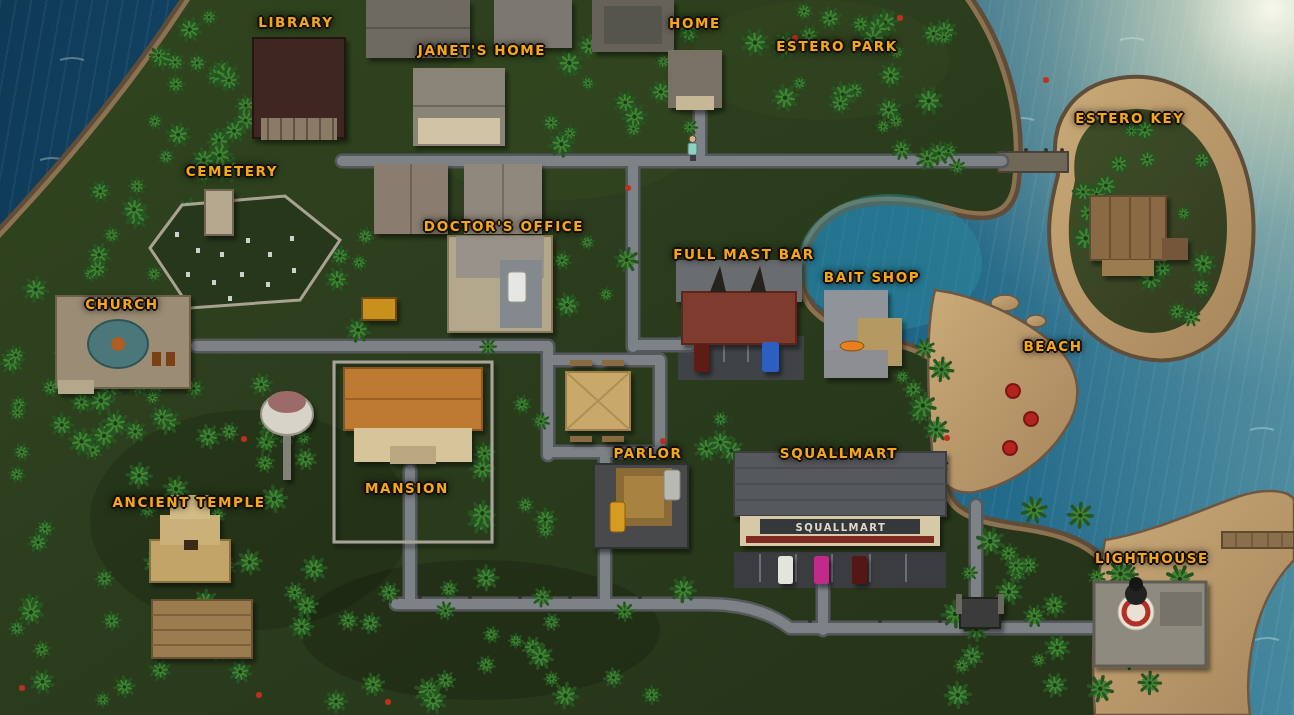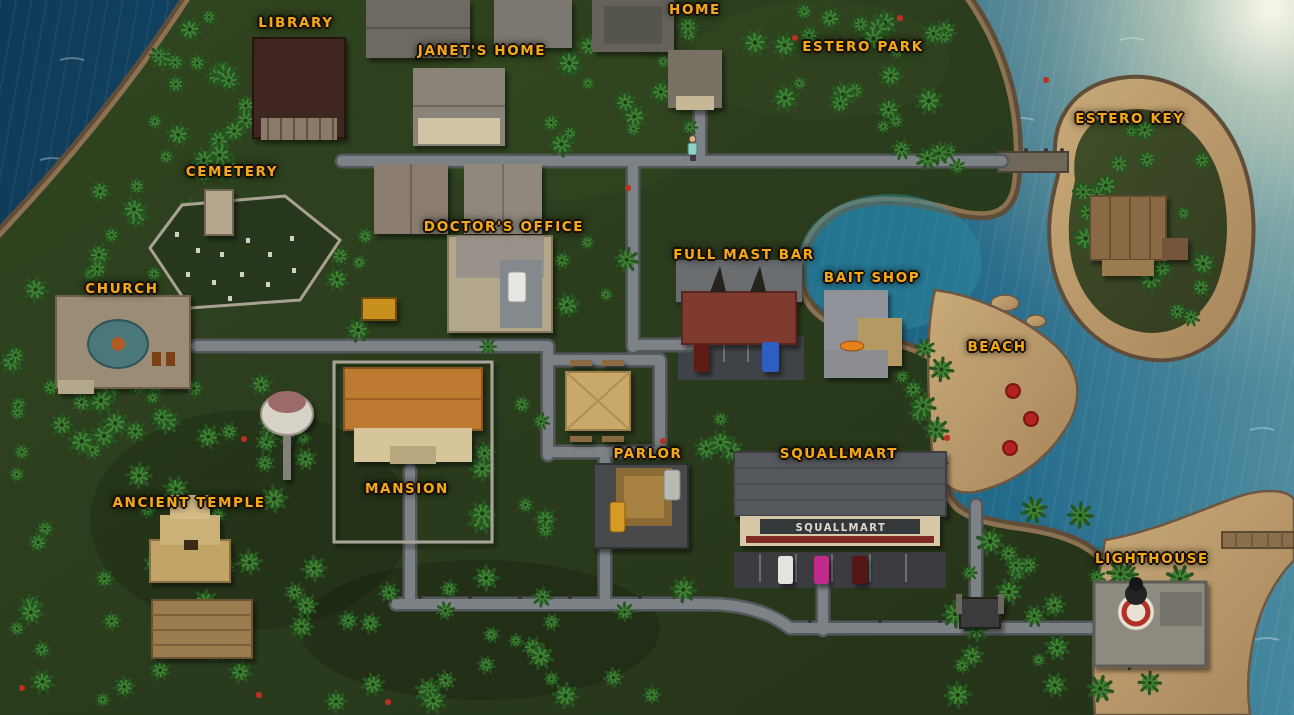--- a/index.html
+++ b/index.html
@@ -565,27 +565,27 @@
 
     <g>
       <rect x="688" y="143" width="9" height="12" rx="2" fill="#8fd0c6" stroke="#4a7e77"></rect>
       <rect x="690" y="155" width="6" height="6" fill="#3d3a44"></rect>
       <circle cx="692.5" cy="139" r="3.5" fill="#d9b28b" stroke="#5a422c"></circle>
     </g>
   </svg>
 
   <div class="loc" style="left:296px;top:22px">LIBRARY</div>
   <div class="loc" style="left:482px;top:50px">JANET'S HOME</div>
-  <div class="loc" style="left:695px;top:9px">HOME</div>
-  <div class="loc" style="left:863px;top:46px">ESTERO PARK</div>
+  <div class="loc" style="left:695px;top:23px">HOME</div>
+  <div class="loc" style="left:837px;top:46px">ESTERO PARK</div>
   <div class="loc" style="left:1130px;top:118px">ESTERO KEY</div>
   <div class="loc" style="left:232px;top:171px">CEMETERY</div>
   <div class="loc" style="left:504px;top:226px">DOCTOR'S OFFICE</div>
   <div class="loc" style="left:744px;top:254px">FULL MAST BAR</div>
   <div class="loc" style="left:872px;top:277px">BAIT SHOP</div>
-  <div class="loc" style="left:997px;top:346px">BEACH</div>
-  <div class="loc" style="left:122px;top:288px">CHURCH</div>
+  <div class="loc" style="left:1053px;top:346px">BEACH</div>
+  <div class="loc" style="left:122px;top:304px">CHURCH</div>
   <div class="loc" style="left:407px;top:488px">MANSION</div>
   <div class="loc" style="left:189px;top:502px">ANCIENT TEMPLE</div>
   <div class="loc" style="left:648px;top:453px">PARLOR</div>
   <div class="loc" style="left:839px;top:453px">SQUALLMART</div>
   <div class="loc" style="left:1152px;top:558px">LIGHTHOUSE</div>
 </div>
 
 </body></html>

